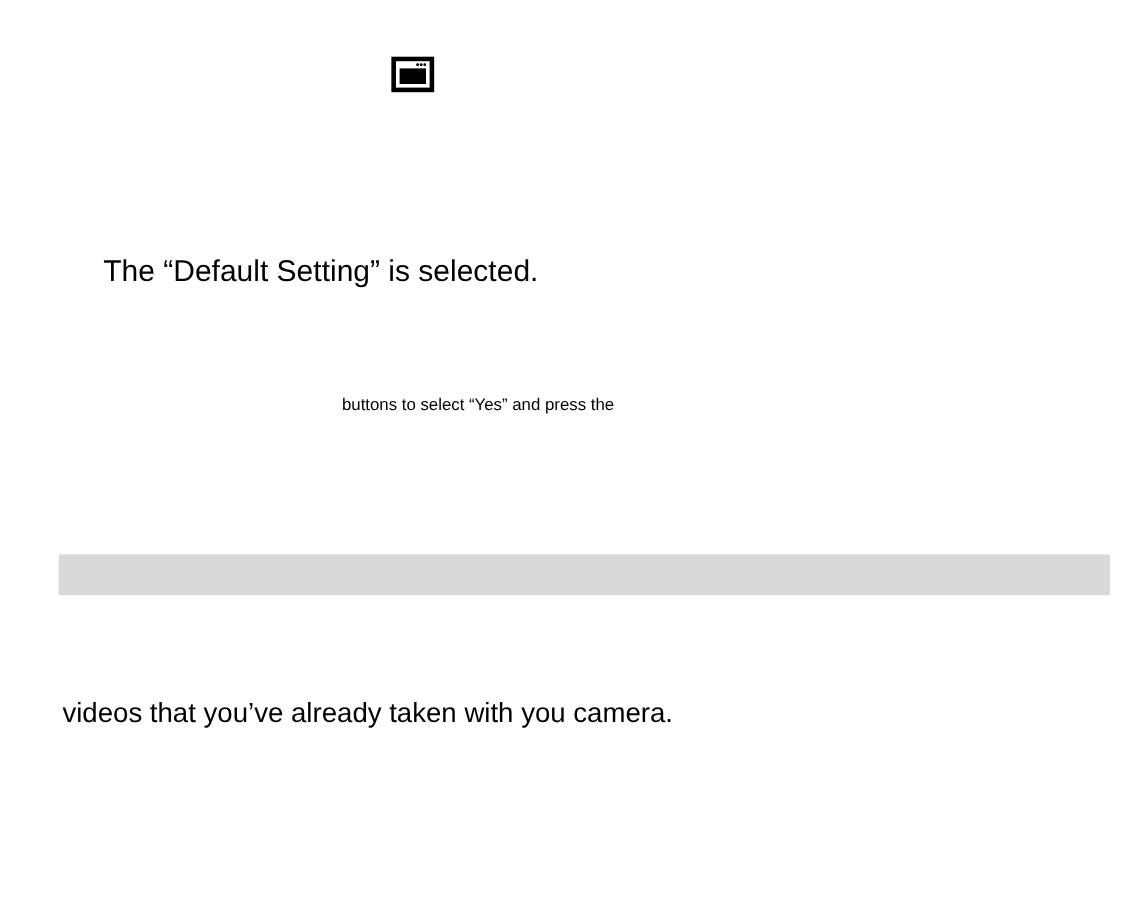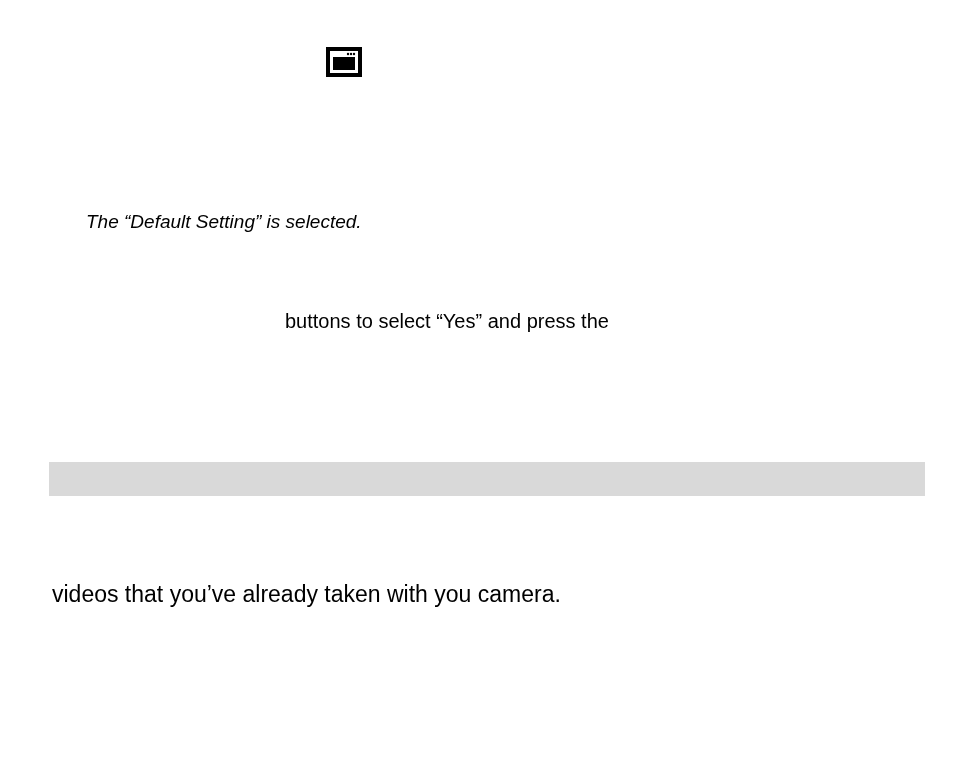--- a/index.html
+++ b/index.html
@@ -21,29 +21,28 @@
     }
     .kitchen-icon-svg {
       width: 36px;
       height: 30px;
       display: block;
     }
     .text-line-1 {
       position: absolute;
       left: 86px;
       top: 210px;
-      font-size: 19px;
+      font-size: 25px;
       line-height: 1.3;
-      font-style: italic;
     }
     .text-line-2 {
       position: absolute;
       left: 285px;
-      top: 308px;
-      font-size: 20px;
+      top: 328px;
+      font-size: 14px;
       line-height: 1.3;
     }
     .divider-bar {
       position: absolute;
       left: 49px;
       top: 462px;
       width: 876px;
       height: 34px;
       background: #d9d9d9;
     }

